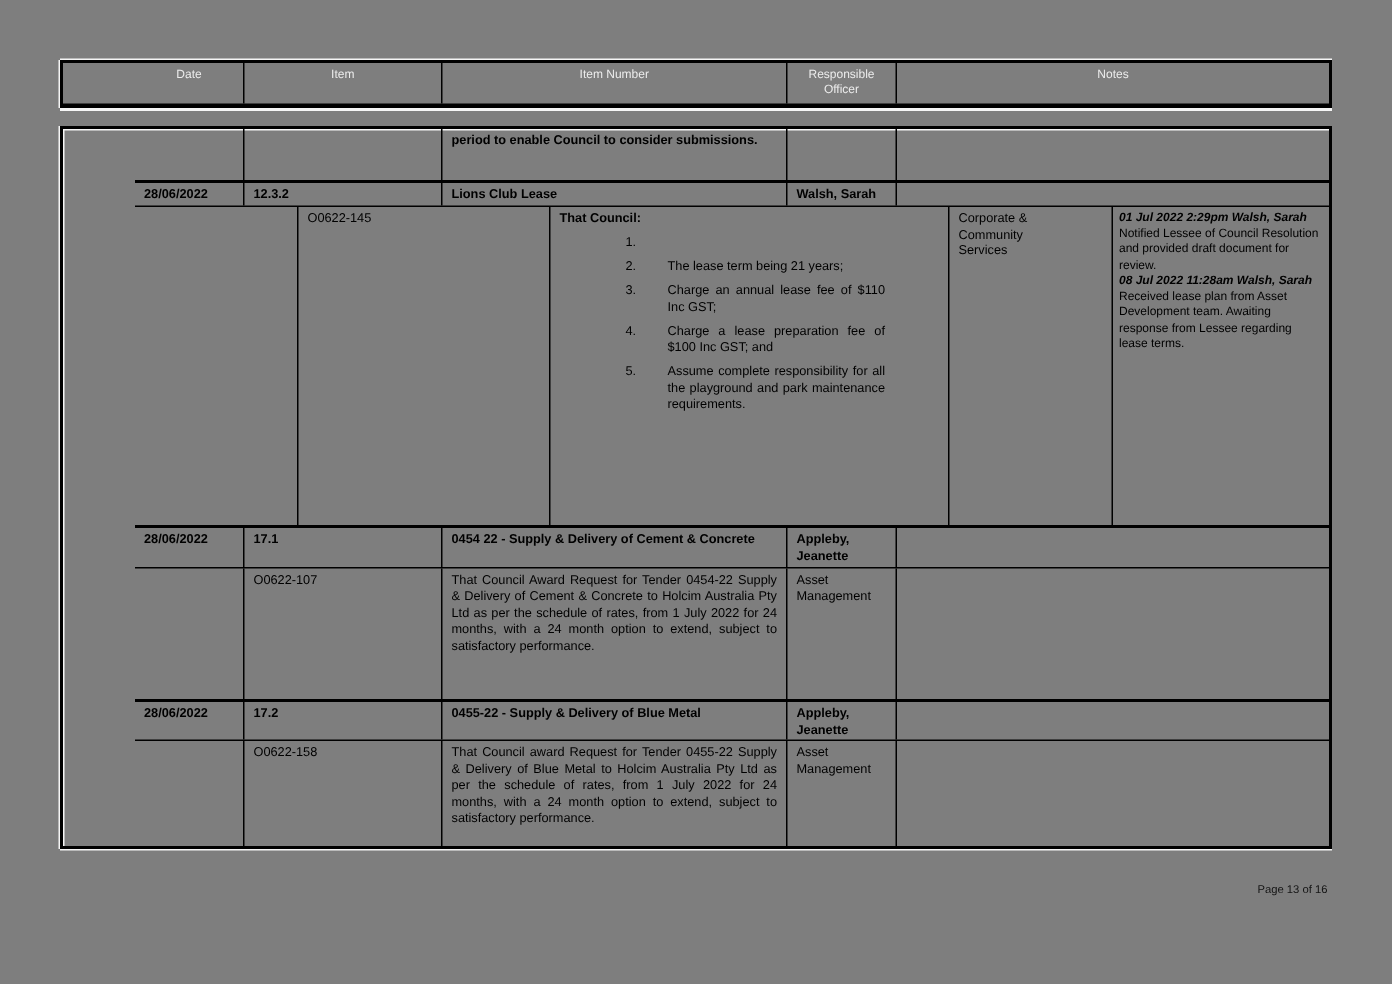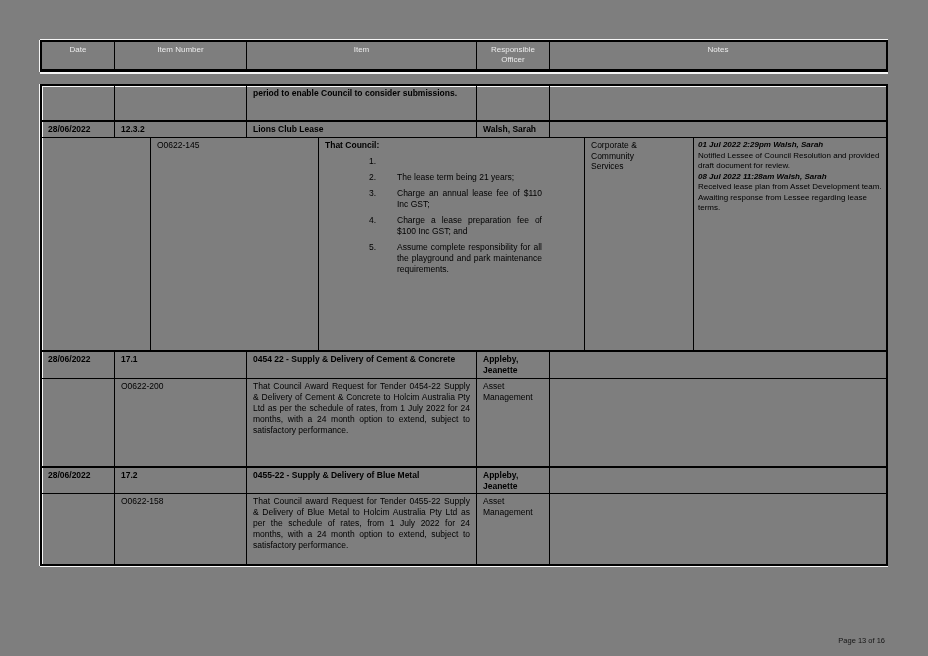--- a/index.html
+++ b/index.html
@@ -11,21 +11,21 @@
   }
   .page { position:relative; width:928px; height:656px; overflow:hidden; }
 
   
   .hdr-table {
     position:absolute; left:40px; top:40px; width:844px;
     border:2px solid #000; border-bottom-width:3px;
     box-shadow:0 -1px 0 #f5f5f5, 0 2px 0 #f5f5f5, -1px 0 0 #f5f5f5;
     background:#7e7e7e;
   }
-  .grid-row { display:grid; grid-template-columns:72px 132px 230px 73px 1fr; }
+  .grid-row { display:grid; grid-template-columns:72px 132px 230px 73px 1fr;margin-left:48px; }
   .hdr-cell {
     color:#ececec; font-size:8px; line-height:1.25;
     text-align:center; padding:3px 2px 4px;
   }
   .hdr-cell + .hdr-cell { border-left:1px solid #000; }
 
   
   .body-table {
     position:absolute; left:40px; top:84px; width:844px;
     border:2px solid #000;
@@ -50,34 +50,34 @@
   .olist { margin-top:4px; }
   .li {
     display:grid; grid-template-columns:16px 1fr; column-gap:12px;
     margin:5px 0 0 44px; text-align:justify;
   }
   .notes-cell { font-size:8px; line-height:1.32; padding:2px 4px; }
   .note-meta { font-weight:bold; font-style:italic; }
   .officer-cell { font-size:8.5px; line-height:1.25; }
 
   .footer {
-    position:absolute; top:636px; left:40px; width:845px;
+    position:absolute; top:588px; left:40px; width:845px;
     text-align:right; font-size:7.5px; color:#151515;
   }
 </style>
 </head>
 <body>
 
 <div class="page">
 
   <div class="hdr-table">
     <div class="grid-row">
       <div class="hdr-cell">Date</div>
+      <div class="hdr-cell">Item</div>
       <div class="hdr-cell">Item Number</div>
-      <div class="hdr-cell">Item</div>
       <div class="hdr-cell">Responsible Officer</div>
       <div class="hdr-cell">Notes</div>
     </div>
   </div>
 
   <div class="body-table">
 
     <div class="grid-row trow h-carry">
       <div class="tcell"></div>
       <div class="tcell"></div>
@@ -133,21 +133,21 @@
     <div class="grid-row trow title h-t2">
       <div class="tcell">28/06/2022</div>
       <div class="tcell">17.1</div>
       <div class="tcell">0454 22 - Supply &amp; Delivery of Cement &amp; Concrete</div>
       <div class="tcell officer-cell">Appleby, Jeanette</div>
       <div class="tcell notes-cell"></div>
     </div>
 
     <div class="grid-row trow h-d2">
       <div class="tcell"></div>
-      <div class="tcell">O0622-200</div>
+      <div class="tcell">O0622-107</div>
       <div class="tcell item-text">That Council Award Request for Tender 0454-22 Supply &amp; Delivery of Cement &amp; Concrete to Holcim Australia Pty Ltd as per the schedule of rates, from 1 July 2022 for 24 months, with a 24 month option to extend, subject to satisfactory performance.</div>
       <div class="tcell officer-cell">Asset Management</div>
       <div class="tcell notes-cell"></div>
     </div>
 
     <div class="grid-row trow title h-t3">
       <div class="tcell">28/06/2022</div>
       <div class="tcell">17.2</div>
       <div class="tcell">0455-22 - Supply &amp; Delivery of Blue Metal</div>
       <div class="tcell officer-cell">Appleby, Jeanette</div>

